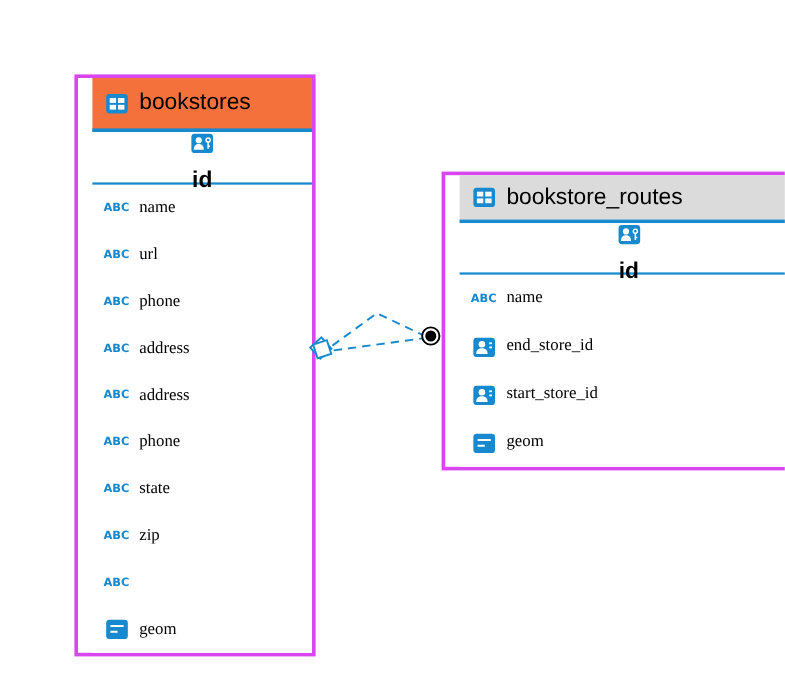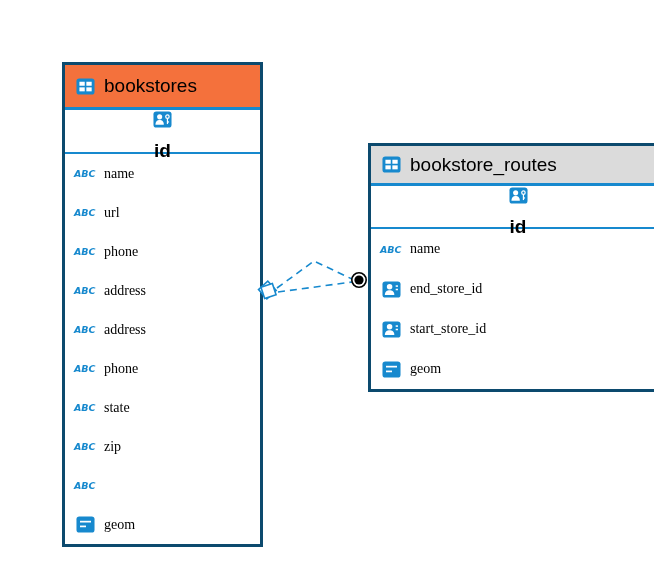--- a/index.html
+++ b/index.html
@@ -8,21 +8,22 @@
     background:#ffffff;
     font-family:"Liberation Sans","DejaVu Sans",sans-serif;
     position:relative;
     overflow:hidden;
   }
   .canvas { position:absolute; inset:0; }
 
   .db-table {
     position:absolute;
     background:#ffffff;
-    border:3px solid #0c4a6e;
+    border:3px solid #d946ef;
+    padding-left:12px;
   }
   .db-table.bookstores { left:62px;  top:62px;  width:201px; }
   .db-table.routes     { left:368px; top:143px; width:300px; }
 
   .tbl-header {
     display:flex; align-items:center; gap:8px;
     padding:0 9px;
     border-bottom:3px solid #1789CE;
   }
   .bookstores .tbl-header { height:45px; background:#F4713C; }
@@ -52,22 +53,22 @@
 
   .icon { display:inline-flex; width:22px; justify-content:center; flex:0 0 22px; }
   .icon svg { display:block; }
 
   .abc {
     color:#1789CE;
     font-weight:bold;
     font-size:9.5px;
     font-family:"DejaVu Sans",sans-serif;
     width:22px; flex:0 0 22px;
+    text-align:center;
     letter-spacing:0;
-    font-style:italic;
   }
 
   .overlay {
     position:absolute; inset:0;
     pointer-events:none;
     z-index:5;
   }
 </style>
 </head>
 <body>

